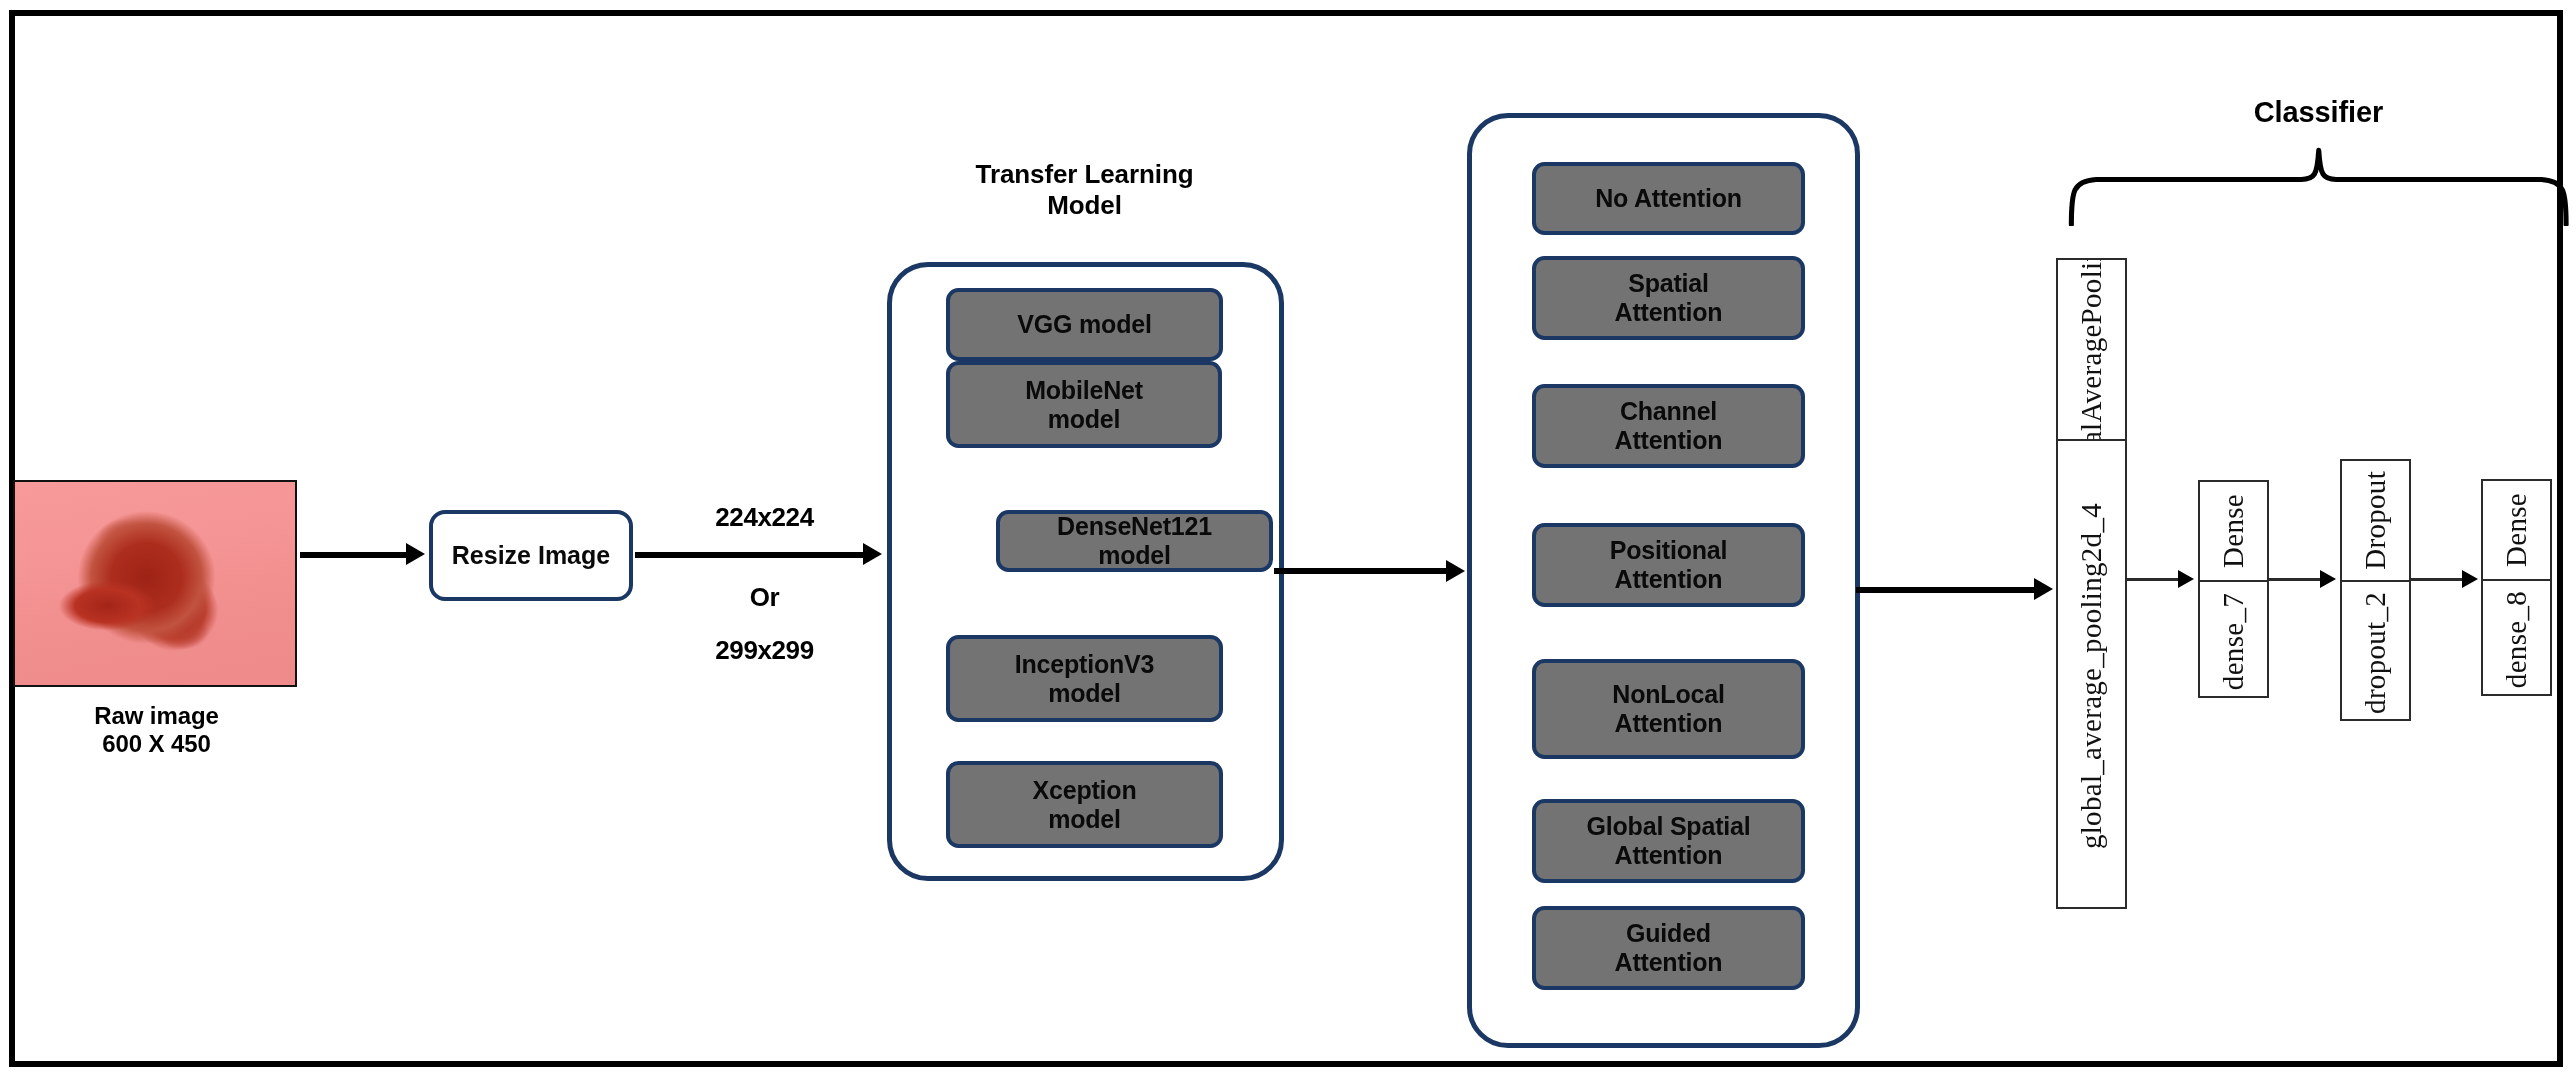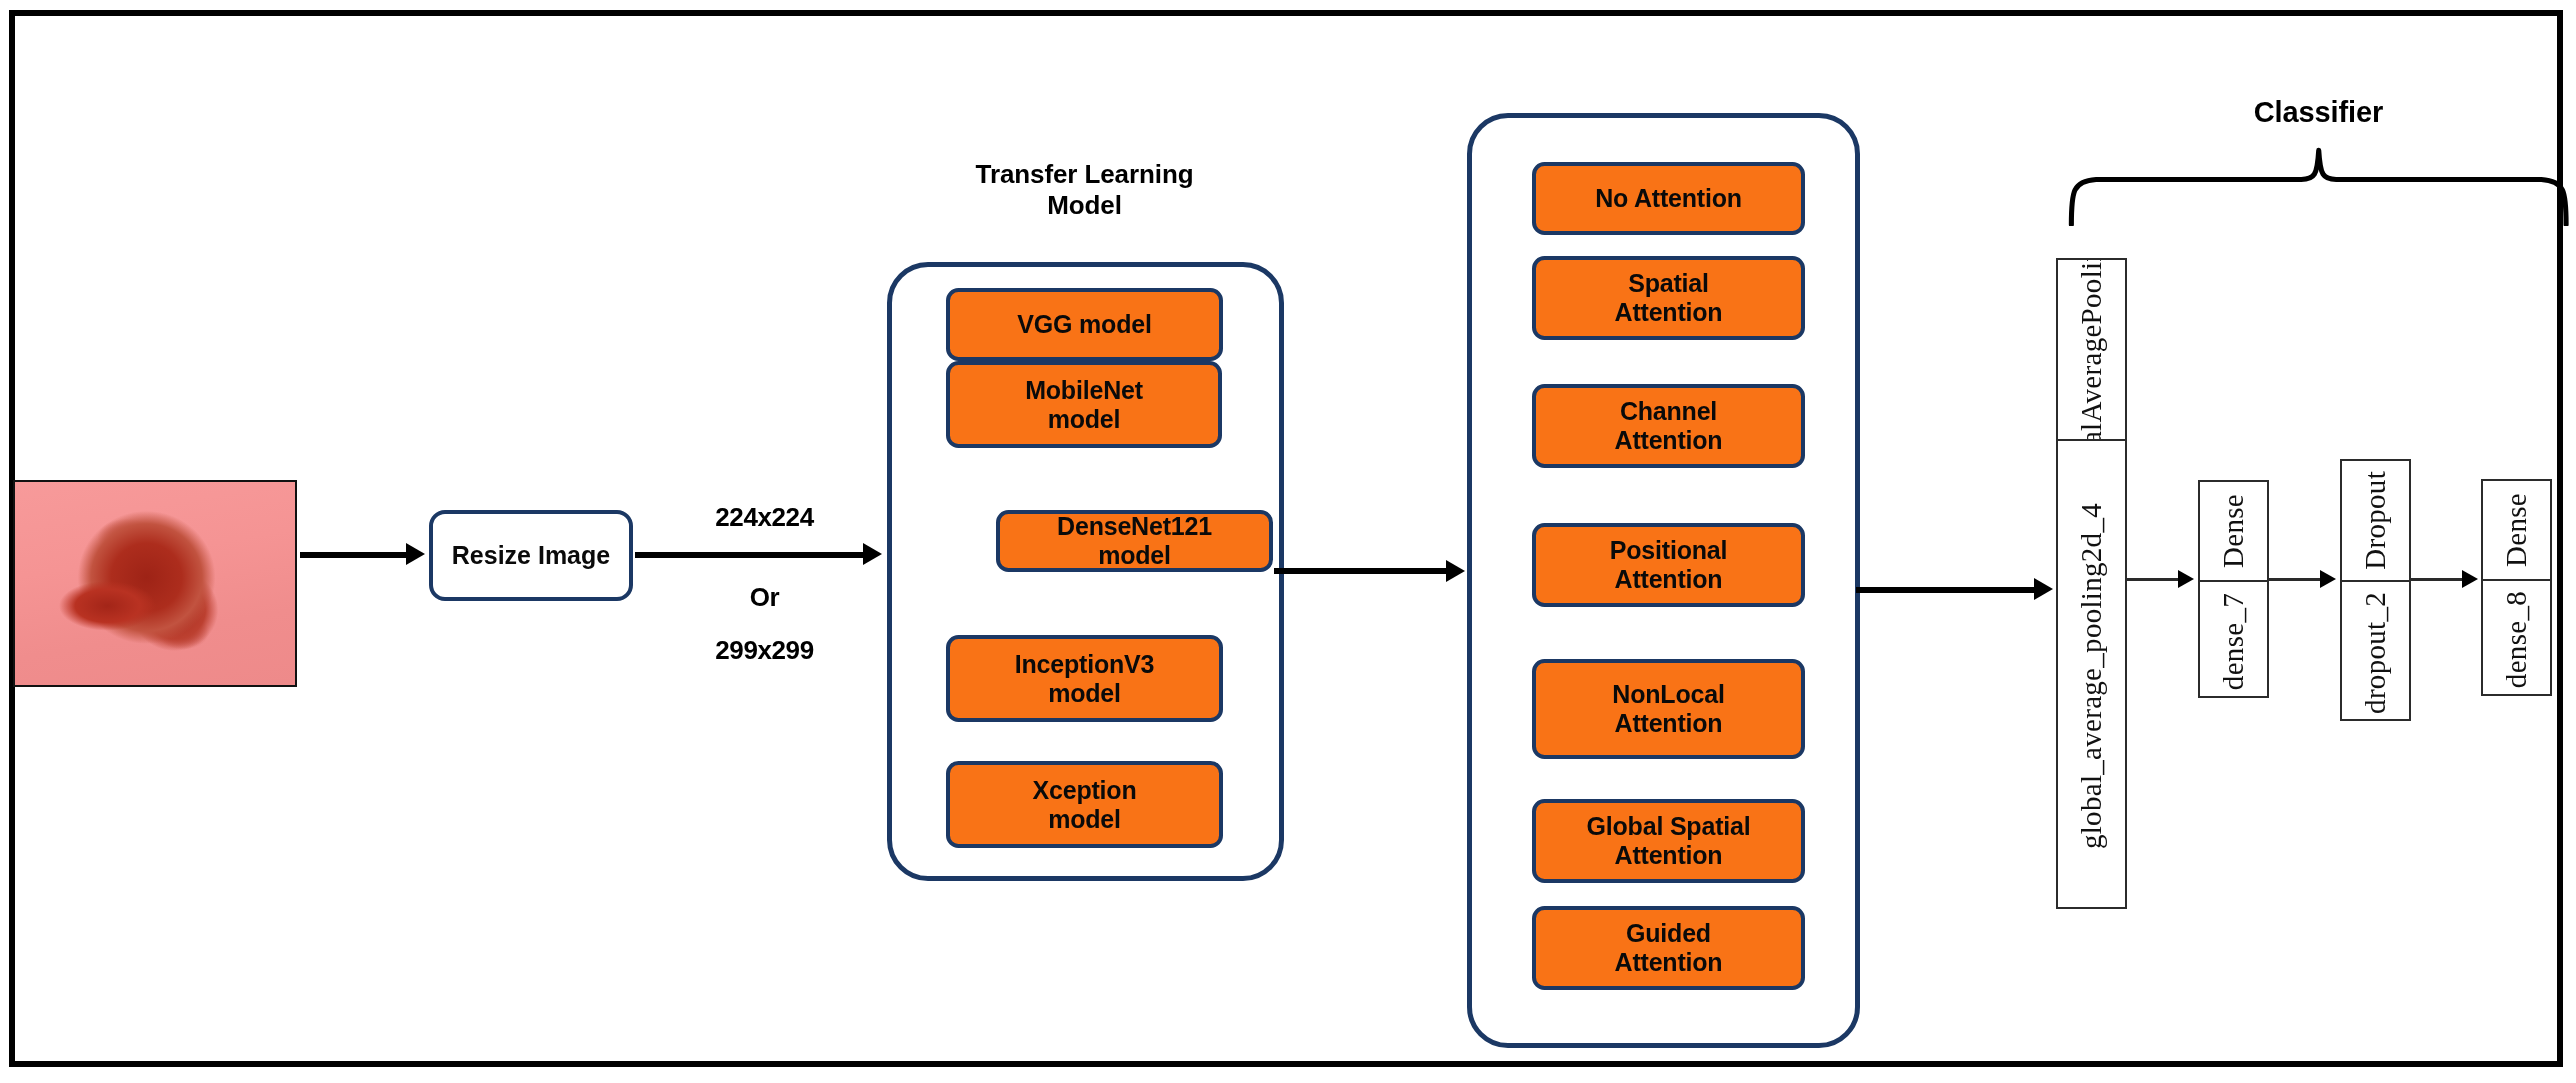--- a/index.html
+++ b/index.html
@@ -48,21 +48,21 @@
     border-radius: 41px;
     background: #ffffff;
     box-sizing: border-box;
   }
 
   
   .item-box {
     position: absolute;
     border: 4.4px solid #1b3864;
     border-radius: 12.4px;
-    background: #f97316;
+    background: #737373;
     box-sizing: border-box;
     display: flex;
     align-items: center;
     justify-content: center;
     text-align: center;
     font-weight: bold;
     color: #0a0a0a;
     line-height: 1.16;
     white-space: pre-line;
     letter-spacing: -0.2px;
@@ -197,20 +197,22 @@
   }
 </style>
 </head>
 <body>
 
 <div id="canvas">
 
   <div id="outer-frame"></div>
 
   <div id="raw-image-thumb"></div>
+  <div id="raw-image-caption" class="ttl">Raw image
+600 X 450</div>
 
   <div class="arrow-line" style="left:300px; top:552px; width:109px;"></div>
   <div class="arrow-head" style="left:406px; top:543px;"></div>
 
   <div id="resize-box">
     <span>Resize Image</span>
   </div>
 
   <div class="arrow-line" style="left:635px; top:552px; width:231px;"></div>
   <div class="arrow-head" style="left:863px; top:543px;"></div>

